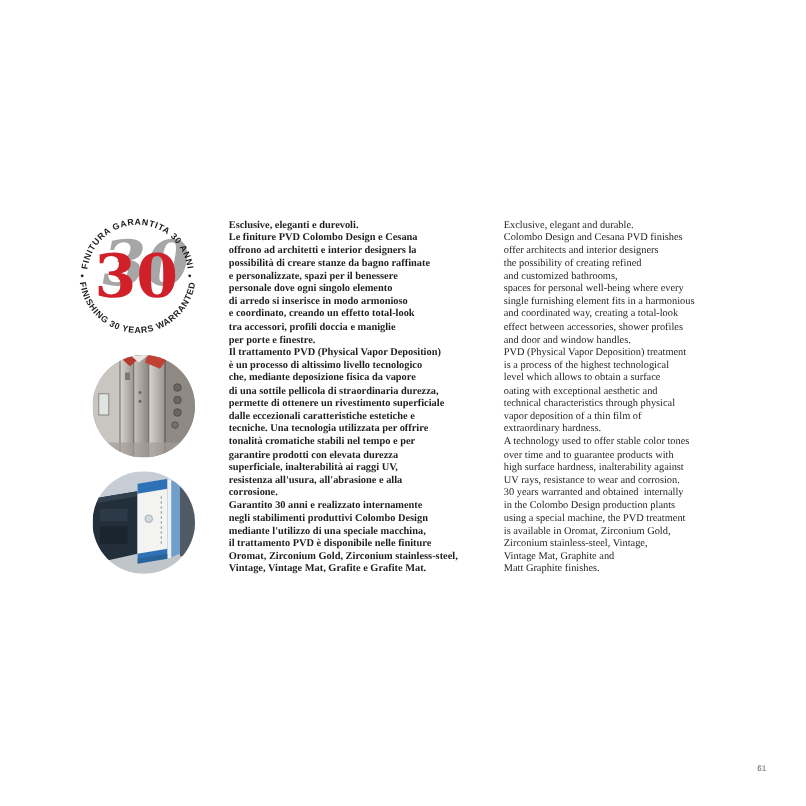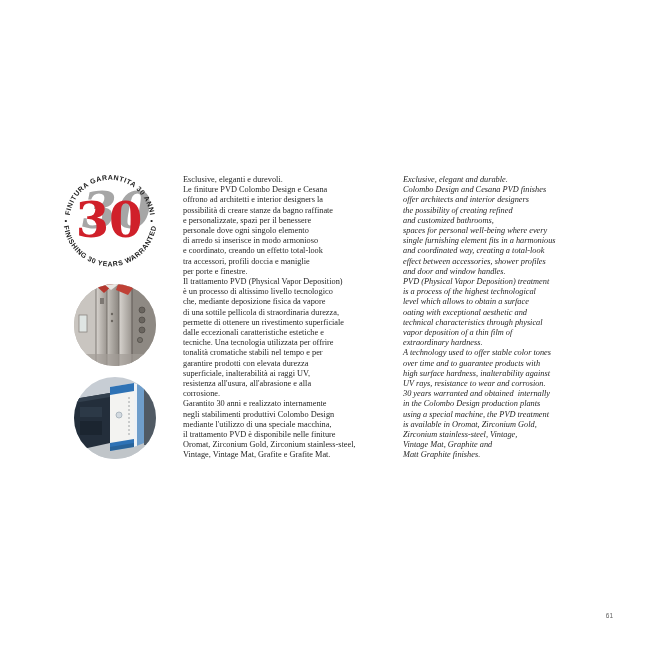--- a/index.html
+++ b/index.html
@@ -41,22 +41,22 @@
   .photo-1 { left: 74px; top: 284px; }
   .photo-2 { left: 74px; top: 377px; }
 
   
   .col {
     position: absolute; top: 175px;
     font-size: 8.3px; line-height: 10.2px;
     color: #1f1f1f;
     white-space: pre;
   }
-  .col-it { left: 183px; width: 216px; }
-  .col-en { left: 403px; width: 210px; font-style: italic; }
+  .col-it { left: 183px; width: 216px; font-weight: bold; }
+  .col-en { left: 403px; width: 210px; }
 
   .page-number {
     position: absolute; top: 612px; right: 32px;
     font-size: 6.5px; color: #606060;
     font-family: "Liberation Sans", sans-serif;
   }
 </style>
 </head>
 <body>
 

